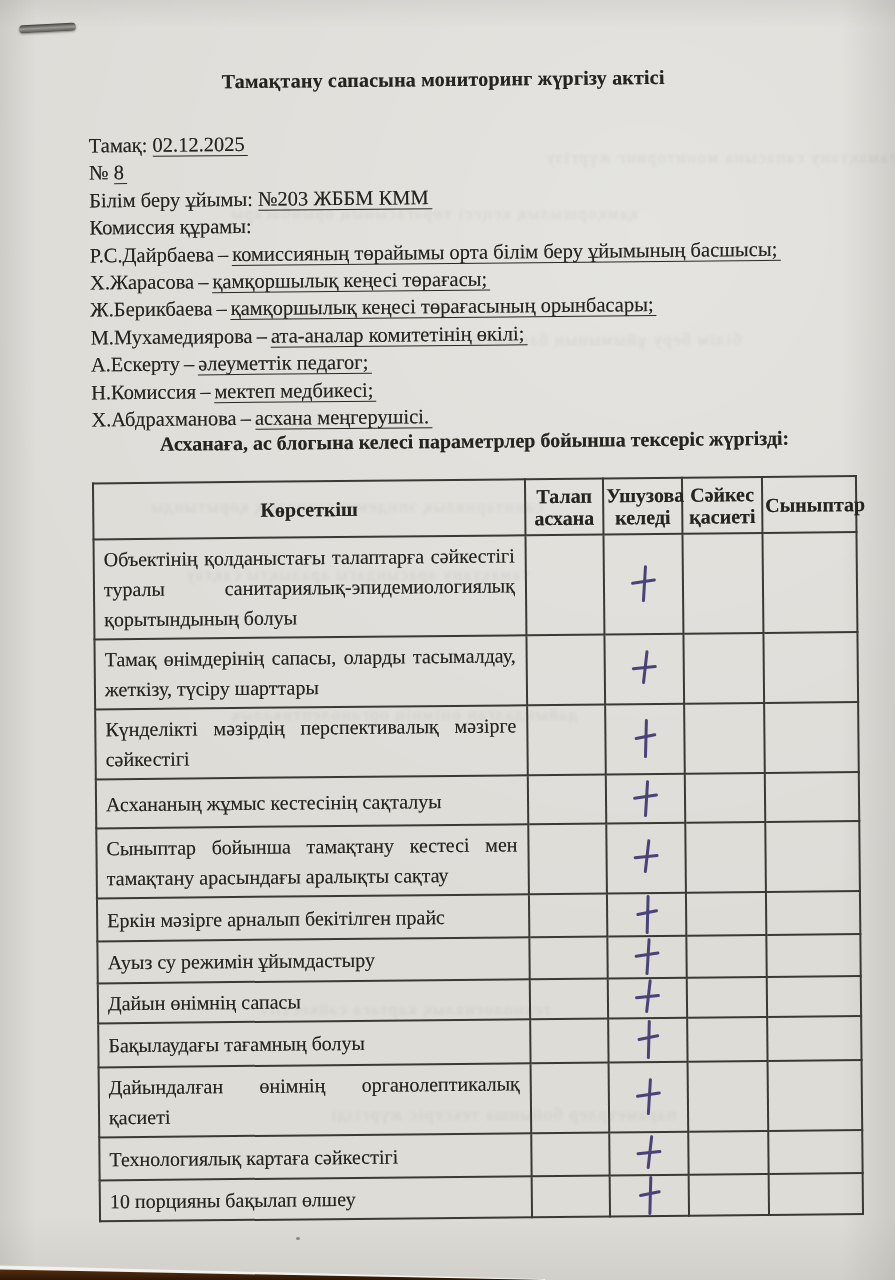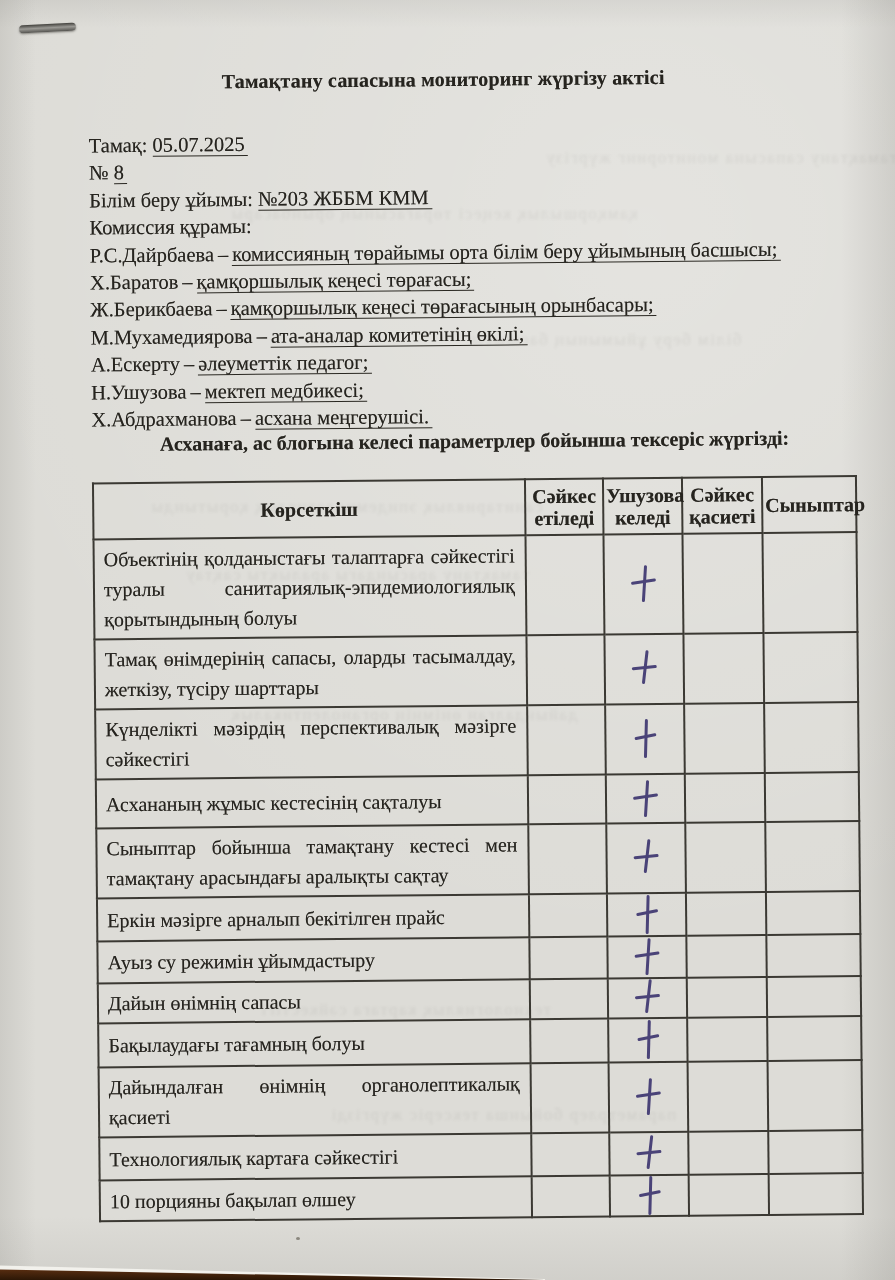--- a/index.html
+++ b/index.html
@@ -120,57 +120,57 @@
     <div class="ghost" style="left: 330px; top: 1105px;">параметрлер бойынша тексеріс жүргізді</div>
   </div>
 
 <div class="sheet-content">
 
   <div class="doc-title">Тамақтану сапасына мониторинг жүргізу актісі</div>
 
   <div class="meta-block">
     <div>
       <span>Тамақ:</span>
-      <span class="u">05.07.2025</span>
+      <span class="u">02.12.2025</span>
     </div>
     <div>
       <span>№</span>
       <span class="u">8</span>
     </div>
     <div>
       <span>Білім беру ұйымы:</span>
       <span class="u">№203 ЖББМ КММ</span>
     </div>
     <div>Комиссия құрамы:</div>
     <div id="commission-lines">
         <div><span>Р.С.Дайрбаева</span><span class="dash">–</span><span class="u">комиссияның төрайымы орта білім беру ұйымының басшысы;</span></div>
-        <div><span>Х.Баратов</span><span class="dash">–</span><span class="u">қамқоршылық кеңесі төрағасы;</span></div>
+        <div><span>Х.Жарасова</span><span class="dash">–</span><span class="u">қамқоршылық кеңесі төрағасы;</span></div>
         <div><span>Ж.Берикбаева</span><span class="dash">–</span><span class="u">қамқоршылық кеңесі төрағасының орынбасары;</span></div>
         <div><span>М.Мухамедиярова</span><span class="dash">–</span><span class="u">ата-аналар комитетінің өкілі;</span></div>
         <div><span>А.Ескерту</span><span class="dash">–</span><span class="u">әлеуметтік педагог;</span></div>
-        <div><span>Н.Ушузова</span><span class="dash">–</span><span class="u">мектеп медбикесі;</span></div>
+        <div><span>Н.Комиссия</span><span class="dash">–</span><span class="u">мектеп медбикесі;</span></div>
         <div><span>Х.Абдрахманова</span><span class="dash">–</span><span class="u">асхана меңгерушісі.</span></div>
       </div>
   </div>
 
   <div class="doc-subtitle">Асханаға, ас блогына келесі параметрлер бойынша тексеріс жүргізді:</div>
 
   <div class="tbl-wrap">
     <table>
       <colgroup>
           <col class="c1">
           <col class="c2">
           <col class="c3">
           <col class="c4">
           <col class="c5">
         </colgroup>
       <thead>
         <tr>
           <th>Көрсеткіш</th>
-          <th>Сәйкес етіледі</th>
+          <th>Талап асхана</th>
           <th>Ушузова келеді</th>
           <th>Сәйкес қасиеті</th>
           <th>Сыныптар</th>
         </tr>
       </thead>
       <tbody id="table-body">
           <tr style="height: 96px;">
             <td class="ind">Объектінің қолданыстағы талаптарға сәйкестігі туралы санитариялық-эпидемиологиялық қорытындының болуы</td>
             <td class="mark"></td>
             <td class="mark"><span class="plus v0"></span></td>

